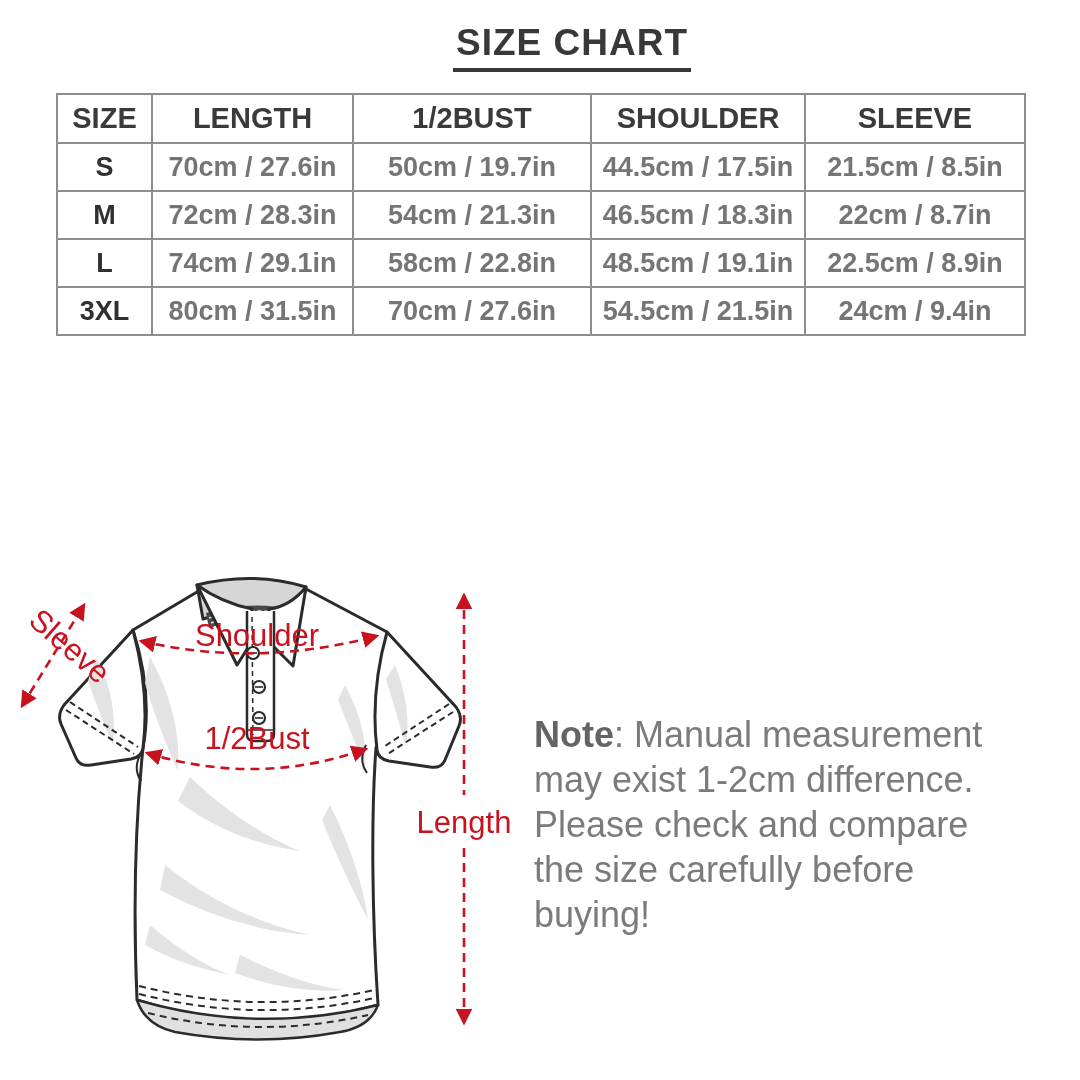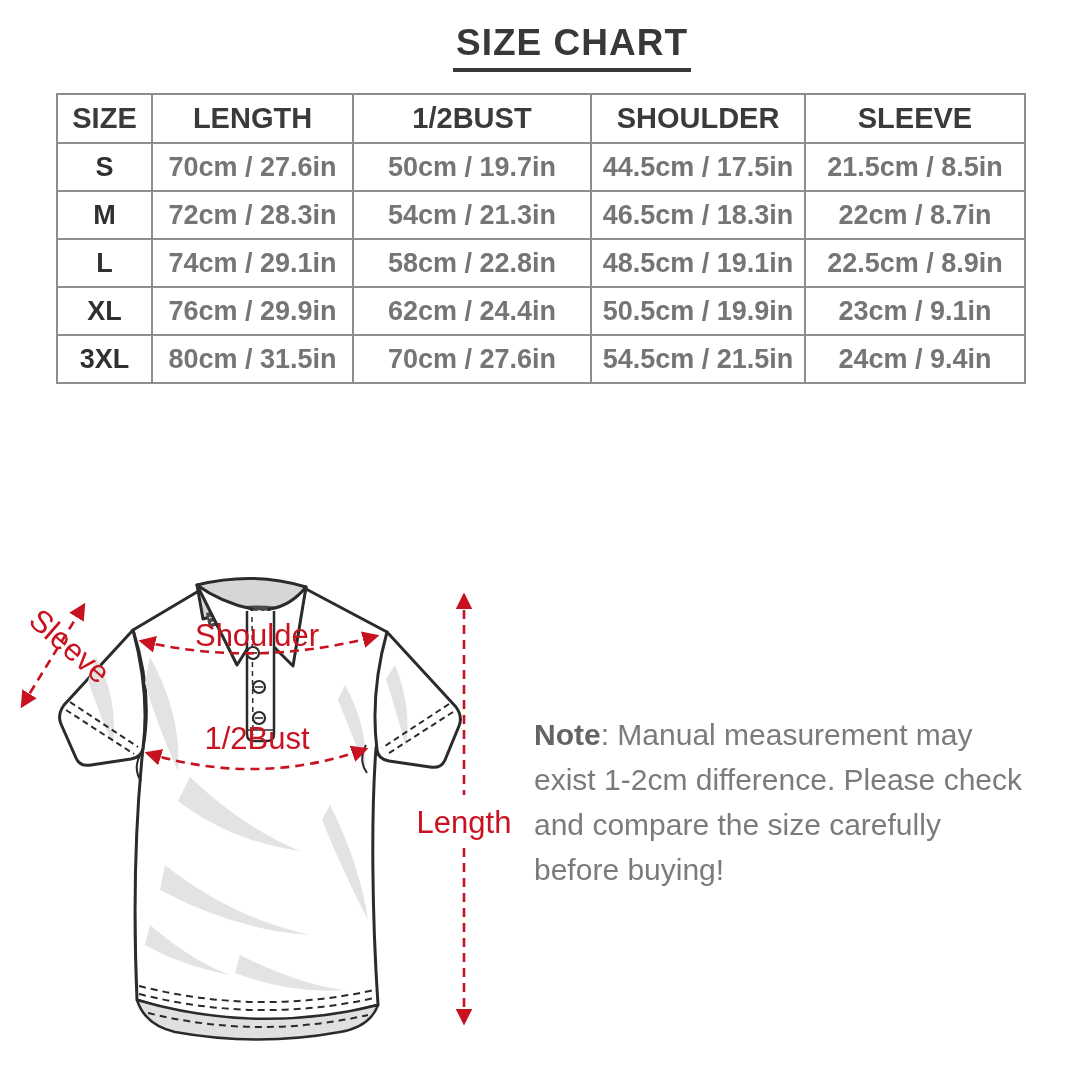--- a/index.html
+++ b/index.html
@@ -28,21 +28,21 @@
   table.size-table tbody tr{height:48px;}
   table.size-table tbody th{
     font-size:27px;font-weight:bold;color:#303030;
   }
   table.size-table tbody td{
     font-size:27px;font-weight:bold;color:#757575;
   }
   .shirt-wrap{position:absolute;left:0;top:565px;width:520px;height:515px;}
   .note{
     position:absolute;left:534px;top:712px;width:488px;
-    font-size:30px;line-height:45px;color:#7b7b7b;
+    font-size:36px;line-height:45px;color:#7b7b7b;
   }
   .note b{color:#646464;}
 </style>
 </head>
 <body>
 
 <div class="page-title">
   <span>SIZE CHART</span>
 </div>
 
@@ -77,27 +77,20 @@
         <td>54cm / 21.3in</td>
         <td>46.5cm / 18.3in</td>
         <td>22cm / 8.7in</td>
       </tr>
       <tr>
         <th>L</th>
         <td>74cm / 29.1in</td>
         <td>58cm / 22.8in</td>
         <td>48.5cm / 19.1in</td>
         <td>22.5cm / 8.9in</td>
-      </tr>
-      <tr>
-        <th>XL</th>
-        <td>76cm / 29.9in</td>
-        <td>62cm / 24.4in</td>
-        <td>50.5cm / 19.9in</td>
-        <td>23cm / 9.1in</td>
       </tr>
       <tr>
         <th>3XL</th>
         <td>80cm / 31.5in</td>
         <td>70cm / 27.6in</td>
         <td>54.5cm / 21.5in</td>
         <td>24cm / 9.4in</td>
       </tr>
     </tbody>
 </table>

